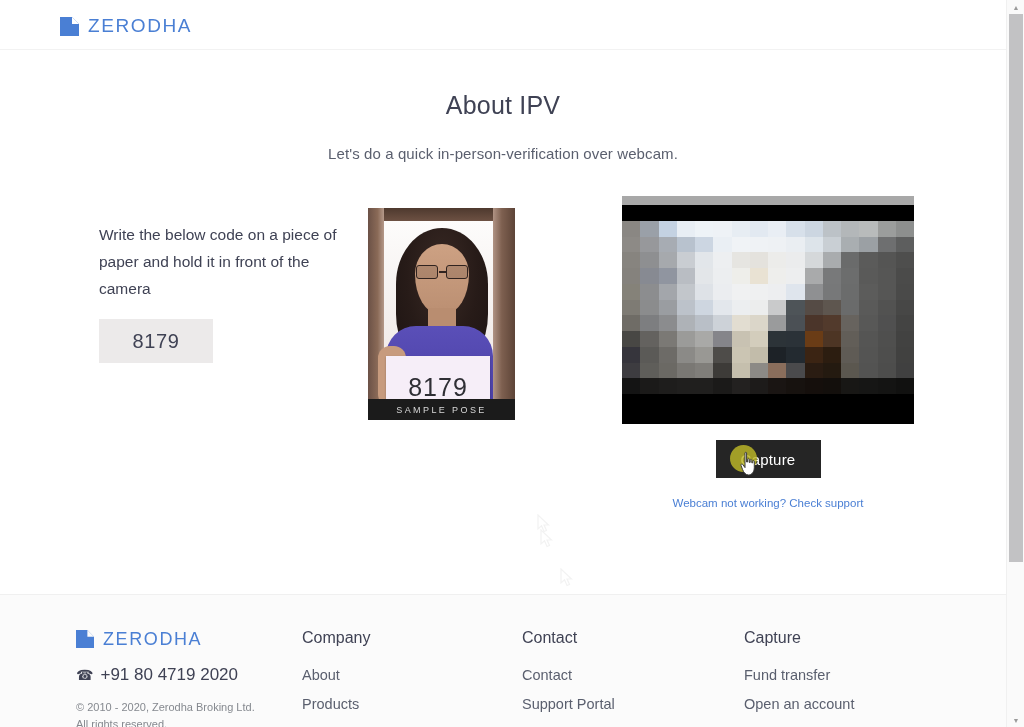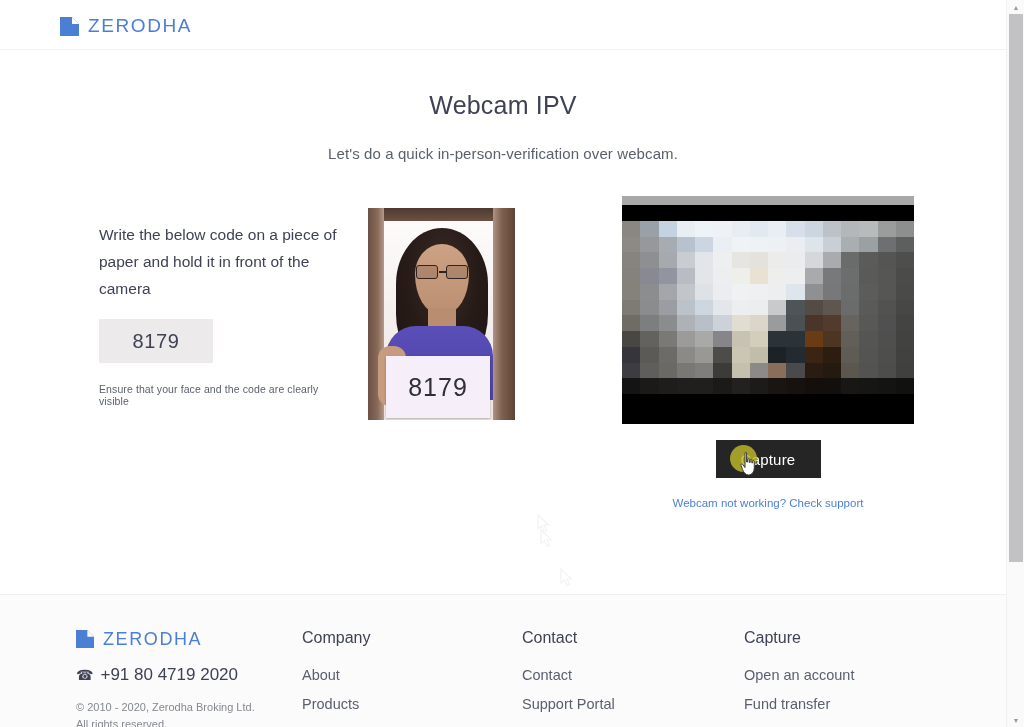--- a/index.html
+++ b/index.html
@@ -396,31 +396,30 @@
             <path d="M0 0 H12 L19 7 V19 H0 Z" fill="#4a7fd4"></path>
             <path d="M12 0 L19 7 H12 Z" fill="#ffffff"></path>
           </svg>
         </span>
         <span class="logo-text">ZERODHA</span>
       </div>
     </header>
 
     <main class="main">
 
-      <h1 class="page-title">Webcam IPV</h1>
+      <h1 class="page-title">About IPV</h1>
       <p class="page-subtitle">Let's do a quick in-person-verification over webcam.</p>
 
       <div class="ipv-grid">
 
         <section class="instructions">
           <p class="instructions-text">Write the below code on a piece of paper and hold it in front of the camera</p>
           <div class="code-box">
             <span class="code-value">8179</span>
           </div>
-          <p class="instructions-hint">Ensure that your face and the code are clearly visible</p>
         </section>
 
         <figure class="sample-pose">
           <span class="sp-bg"></span>
           <span class="sp-window"></span>
           <span class="sp-frame-t"></span>
           <span class="sp-frame-l"></span>
           <span class="sp-frame-r"></span>
           <span class="sp-hair"></span>
           <span class="sp-face"></span>
@@ -428,20 +427,21 @@
             <span class="sp-glass l"></span>
             <span class="sp-glass-bridge"></span>
             <span class="sp-glass r"></span>
           </span>
           <span class="sp-neck"></span>
           <span class="sp-body"></span>
           <span class="sp-arm-l"></span>
           <span class="sp-card">
             <span class="sp-card-code">8179</span>
           </span>
+          <figcaption class="sp-label">SAMPLE POSE</figcaption>
         </figure>
 
         <span class="ghost-cursor" style="left:537px; top:318px;">
           <svg width="14" height="19" viewBox="0 0 14 19">
               <path d="M1 1 L1 15 L4.5 11.8 L7 17.5 L9.5 16.4 L7 11 L11.5 11 Z" fill="none" stroke="#e8e8e8" stroke-width="1.2"></path>
             </svg>
         </span>
         <span class="ghost-cursor" style="left:540px; top:333px;">
           <svg width="14" height="19" viewBox="0 0 14 19">
               <path d="M1 1 L1 15 L4.5 11.8 L7 17.5 L9.5 16.4 L7 11 L11.5 11 Z" fill="none" stroke="#e8e8e8" stroke-width="1.2"></path>
@@ -703,22 +703,22 @@
 
         <div class="footer-col fc-support">
           <div class="footer-head">Contact</div>
           <a class="footer-link" href="#">Contact</a>
           <a class="footer-link" href="#">Support Portal</a>
           <a class="footer-link" href="#">Z-Connect</a>
         </div>
 
         <div class="footer-col fc-account">
           <div class="footer-head">Capture</div>
+          <a class="footer-link" href="#">Fund transfer</a>
           <a class="footer-link" href="#">Open an account</a>
-          <a class="footer-link" href="#">Fund transfer</a>
           <a class="footer-link" href="#">60 day challenge</a>
         </div>
 
       </div>
     </footer>
 
   </div>
 
   <div class="scrollbar">
     <div class="scroll-up-arrow">▲</div>

